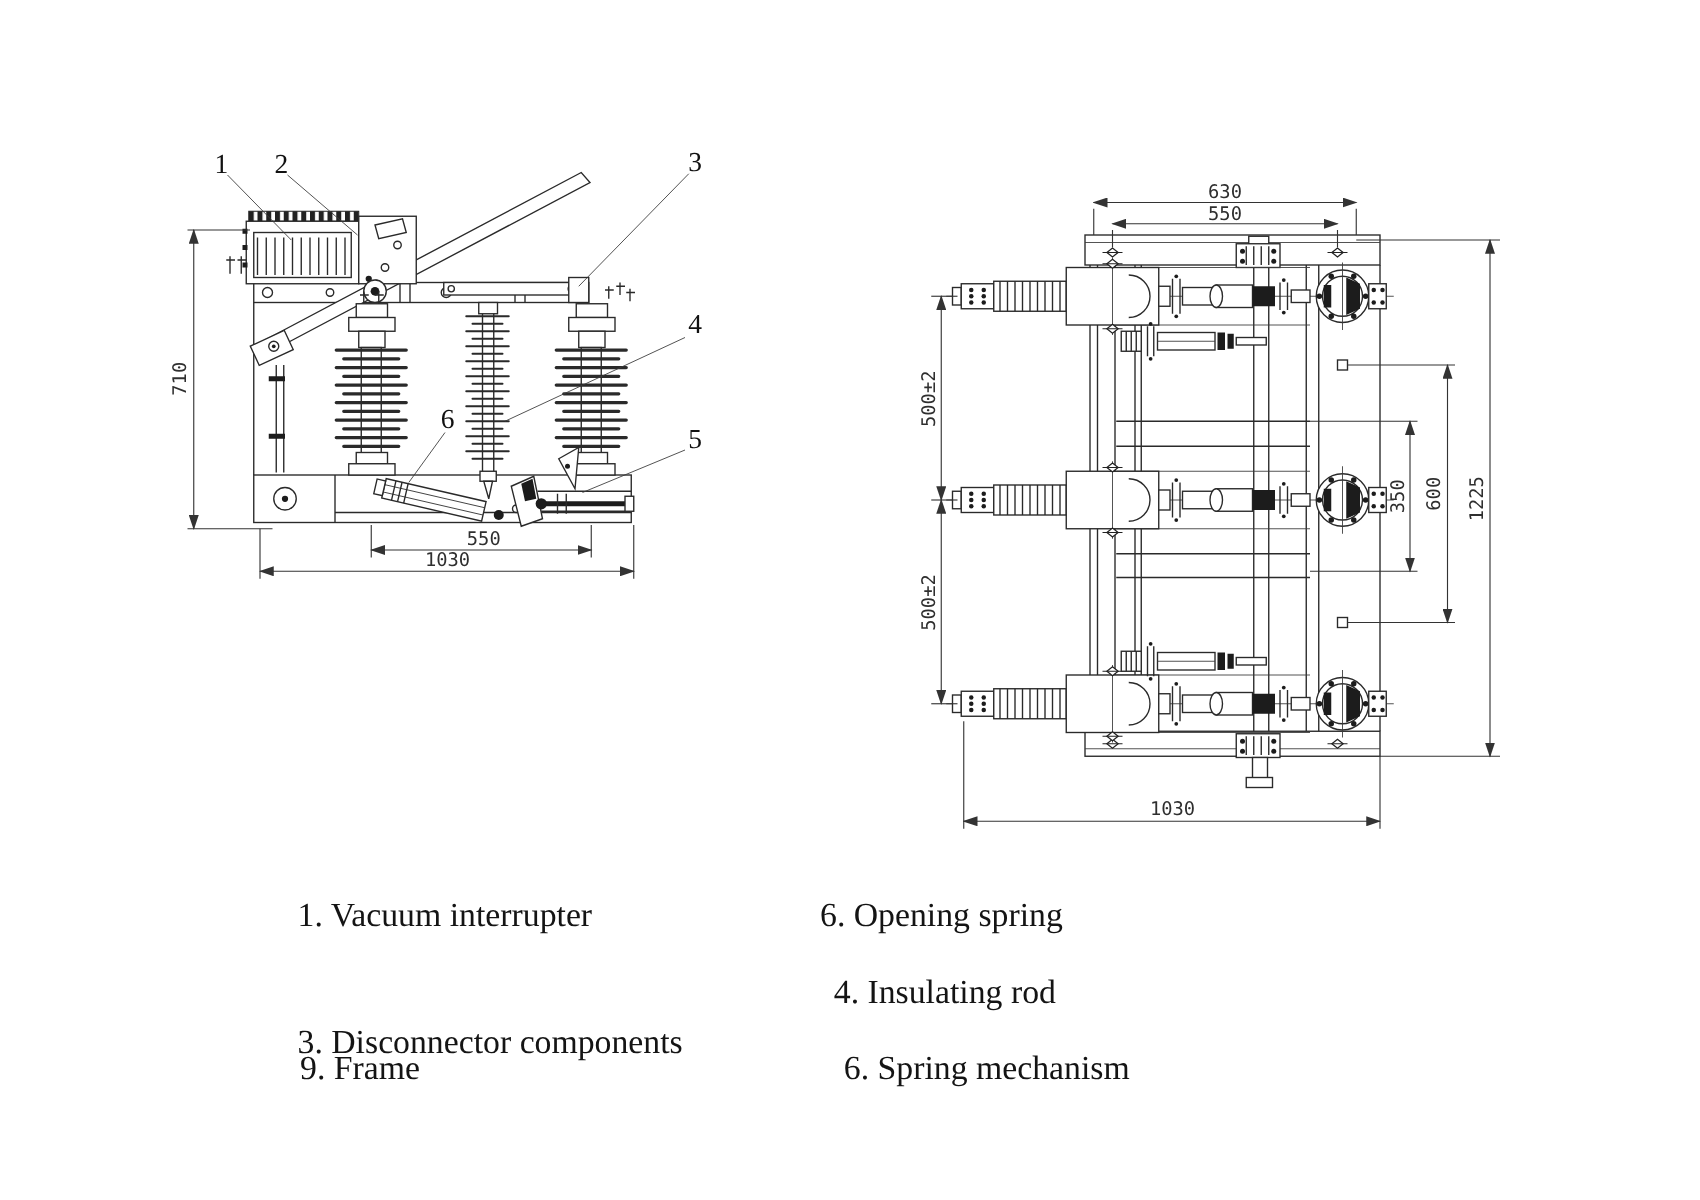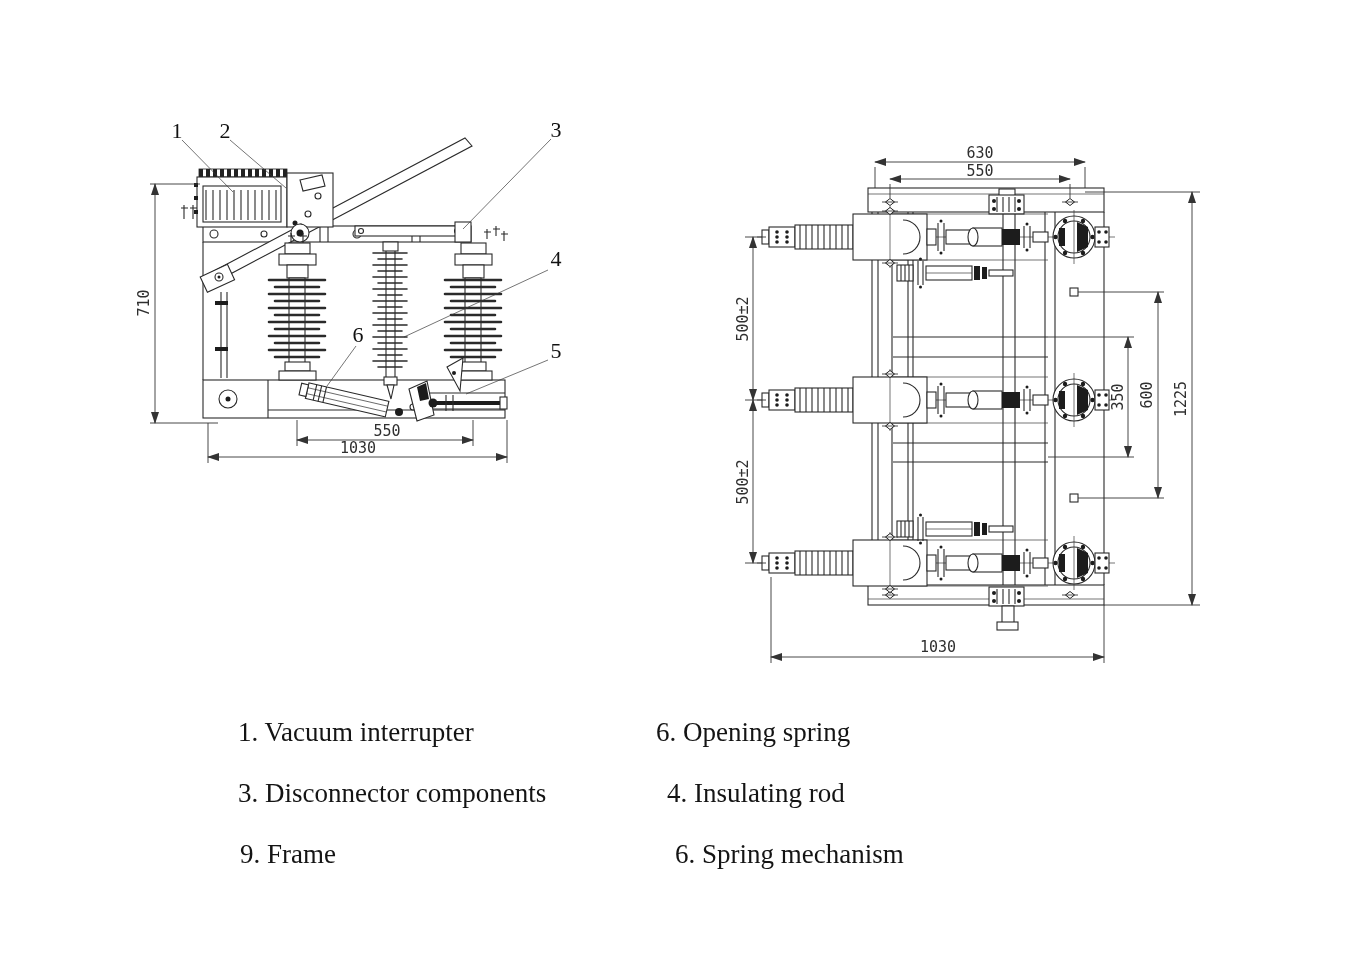--- a/index.html
+++ b/index.html
@@ -342,19 +342,19 @@
       <line x1="1104" y1="605" x2="1104" y2="663" class="dimln"></line>
       <line x1="771" y1="657" x2="1104" y2="657" class="dimln" marker-start="url(#arr)" marker-end="url(#arr)"></line>
       <text class="dimtxt" text-anchor="middle" x="938" y="652">1030</text>
     </g>
   </g>
 </svg>
 
 <div>
   <div class="legend-item" style="left:238px;top:717px;">1. Vacuum interrupter</div>
   <div class="legend-item" style="left:656px;top:717px;">6. Opening spring</div>
-  <div class="legend-item" style="left:238px;top:778px;">3. Disconnector components</div>
+  <div class="legend-item" style="left:238px;top:818px;">3. Disconnector components</div>
   <div class="legend-item" style="left:667px;top:778px;">4. Insulating rod</div>
   <div class="legend-item" style="left:240px;top:839px;">9. Frame</div>
   <div class="legend-item" style="left:675px;top:839px;">6. Spring mechanism</div>
 </div>
 
 </div>
 
 </body></html>

